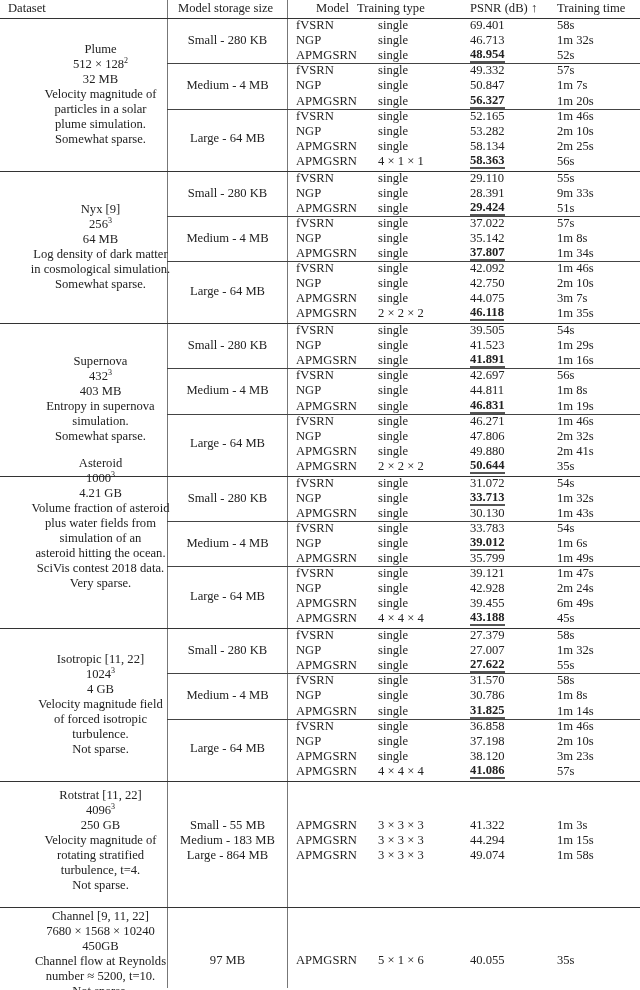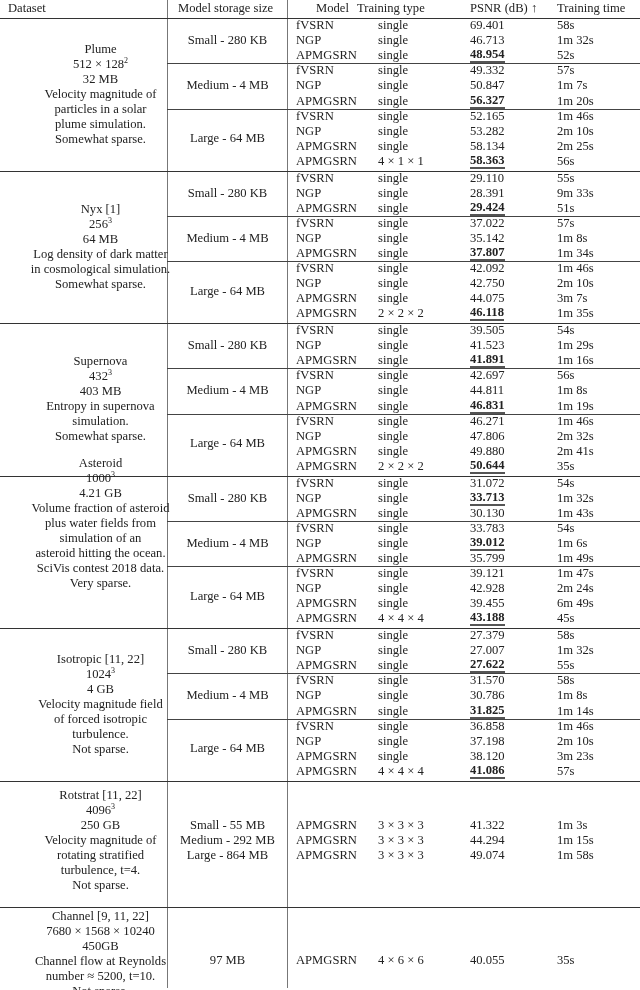--- a/index.html
+++ b/index.html
@@ -173,21 +173,21 @@
       <span class="c-time">3m 7s</span>
     </div>
     <div class="row" style="top:306.40000000000003px">
       <span class="c-model">APMGSRN</span>
       <span class="c-type">2 × 2 × 2</span>
       <span class="c-psnr best">46.118</span>
       <span class="c-time">1m 35s</span>
     </div>
     <div class="size" style="top:283.8px">Large - 64 MB</div>
     <div class="ds" style="top:201.75px">
-      <div>Nyx [1]</div>
+      <div>Nyx [9]</div>
       <div>256<sup>3</sup></div>
       <div>64 MB</div>
       <div>Log density of dark matter</div>
       <div>in cosmological simulation.</div>
       <div>Somewhat sparse.</div>
     </div>
     <div class="rule" style="top:323.00000000000006px"></div>
     <div class="row" style="top:323.00000000000006px">
       <span class="c-model">fVSRN</span>
       <span class="c-type">single</span>
@@ -423,21 +423,21 @@
       <div>turbulence, t=4.</div>
       <div>Not sparse.</div>
     </div>
     <div class="size" style="top:817.8500000000007px">Small - 55 MB</div>
     <div class="row" style="top:817.8500000000007px">
       <span class="c-model">APMGSRN</span>
       <span class="c-type">3 × 3 × 3</span>
       <span class="c-psnr">41.322</span>
       <span class="c-time">1m 3s</span>
     </div>
-    <div class="size" style="top:832.9500000000007px">Medium - 292 MB</div>
+    <div class="size" style="top:832.9500000000007px">Medium - 183 MB</div>
     <div class="row" style="top:832.9500000000007px">
       <span class="c-model">APMGSRN</span>
       <span class="c-type">3 × 3 × 3</span>
       <span class="c-psnr">44.294</span>
       <span class="c-time">1m 15s</span>
     </div>
     <div class="size" style="top:848.0500000000008px">Large - 864 MB</div>
     <div class="row" style="top:848.0500000000008px">
       <span class="c-model">APMGSRN</span>
       <span class="c-type">3 × 3 × 3</span>
@@ -449,17 +449,17 @@
       <div>Channel [9, 11, 22]</div>
       <div>7680 × 1568 × 10240</div>
       <div>450GB</div>
       <div>Channel flow at Reynolds</div>
       <div>number ≈ 5200, t=10.</div>
       <div>Not sparse.</div>
     </div>
     <div class="size" style="top:952.5000000000007px">97 MB</div>
     <div class="row" style="top:952.5000000000007px">
       <span class="c-model">APMGSRN</span>
-      <span class="c-type">4 × 6 × 6</span>
+      <span class="c-type">5 × 1 × 6</span>
       <span class="c-psnr">40.055</span>
       <span class="c-time">35s</span>
     </div>
   </div>
 
 </body></html>

